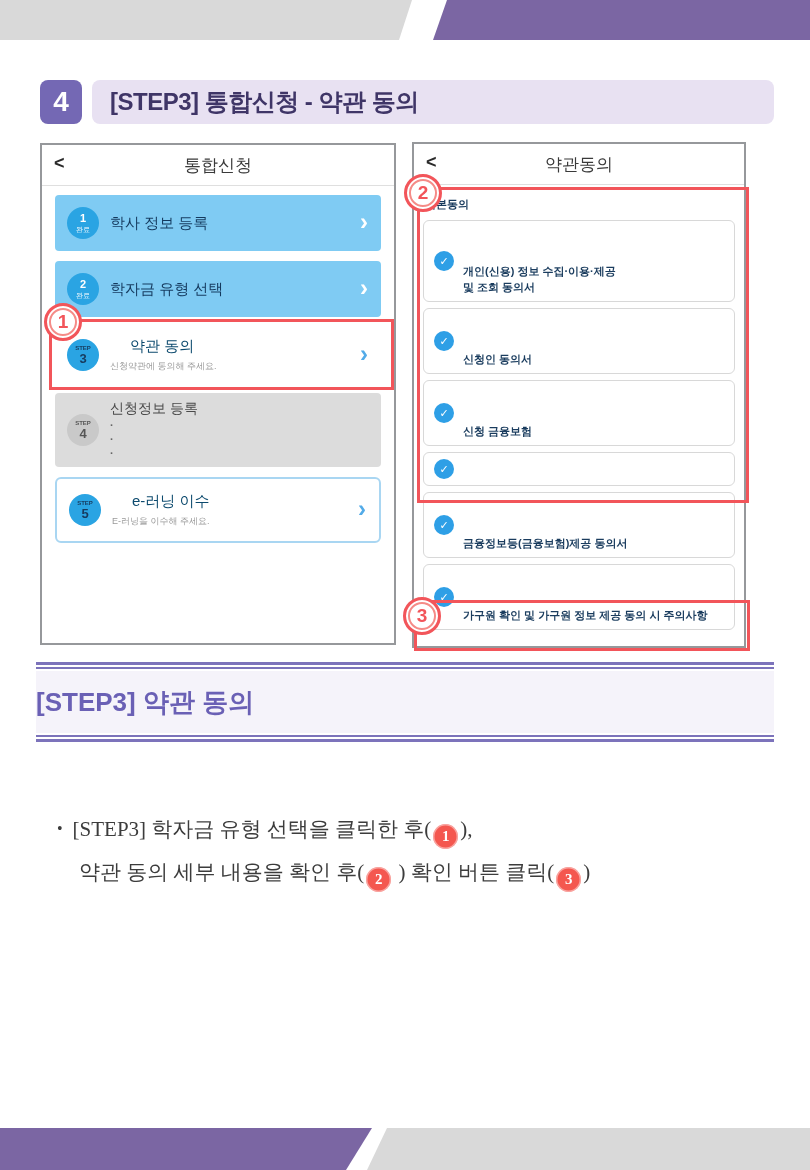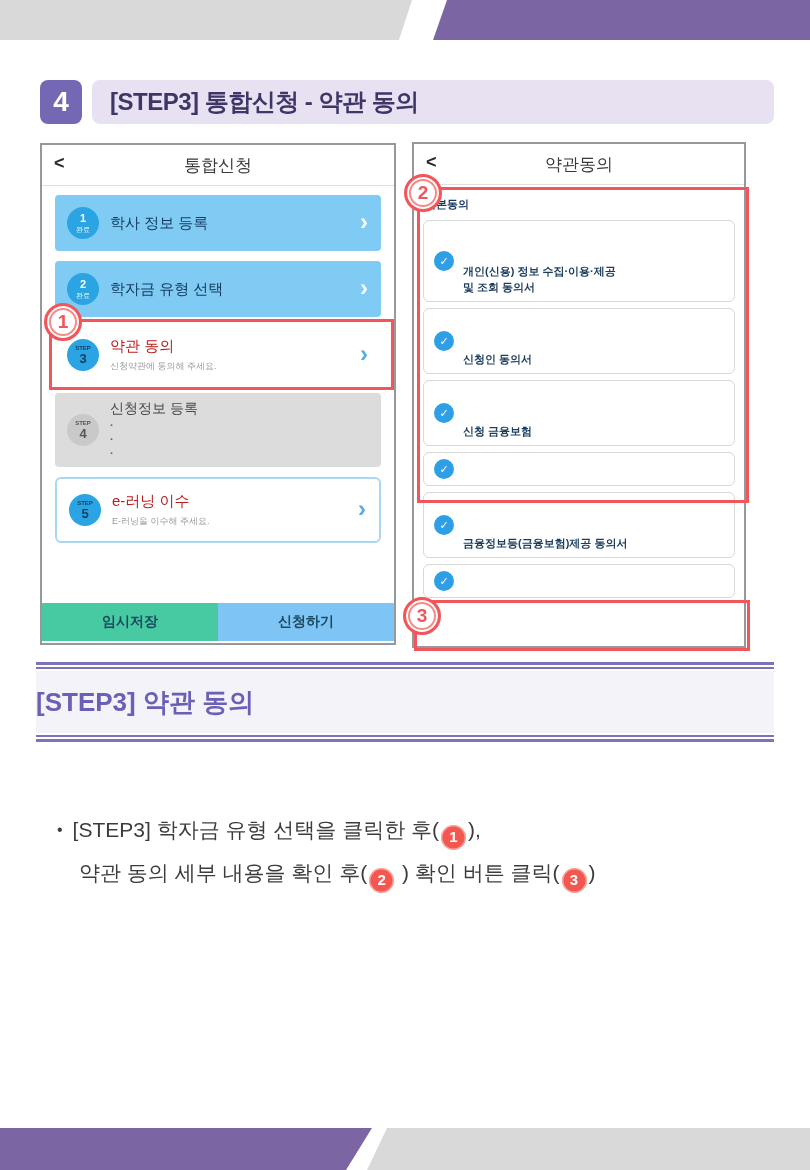--- a/index.html
+++ b/index.html
@@ -44,21 +44,21 @@
   .badge{width:32px;height:32px;border-radius:50%;margin-right:11px;flex-shrink:0;
          display:flex;flex-direction:column;align-items:center;justify-content:center;line-height:1;}
   .badge.blue{background:#2AA4E3;color:#fff;}
   .badge.dark{background:#2AA4E3;color:#173B5E;}
   .badge.gray{background:#C9C9C9;color:#555;}
   .b-top{font-size:11px;font-weight:bold;}
   .b-top.tiny{font-size:6px;}
   .b-bot{font-size:7px;margin-top:2px;}
   .b-bot.big{font-size:13px;font-weight:bold;margin-top:1px;}
   .c-title{font-size:15px;font-weight:normal;color:#14395D;}
-  .card.current .c-title,.card.upcoming .c-title{color:#b91c1c;}
+  .card.current .c-title,.card.upcoming .c-title{color:#0c4a6e;margin-left:20px;}
   .card.disabled .c-title{color:#4a4a4a;font-size:14px;}
   .c-sub{font-size:9px;color:#9a9a9a;margin-top:4px;}
   .dot{font-size:11px;color:#666;line-height:1.3;font-weight:bold;}
   .chev{position:absolute;right:13px;top:50%;transform:translateY(-54%);
         font-size:24px;font-weight:bold;}
   .card.done .chev{color:#fff;}
   .card.current .chev,.card.upcoming .chev{color:#53ABE8;}
 
   .btns{position:absolute;left:0;right:0;bottom:2px;height:38px;display:flex;}
   .btn{flex:1;display:flex;align-items:center;justify-content:center;
@@ -97,21 +97,21 @@
   
   .divider{position:absolute;left:36px;top:662px;width:738px;}
   .d-thick{height:3px;background:#7C73BB;}
   .d-thin{height:2px;background:#7C73BB;margin-top:2px;}
   .d-body{background:#F5F3FA;height:62px;margin-top:2px;display:flex;align-items:center;
           justify-content:flex-start;font-size:26px;font-weight:bold;color:#6A60B5;}
   .d-thin.b{margin-top:2px;}
   .d-thick.b{margin-top:2px;}
 
   
-  .instr{position:absolute;left:57px;top:808px;font-size:21px;color:#3C3C3C;line-height:2.05;}
+  .instr{position:absolute;left:57px;top:808px;font-size:21px;color:#3C3C3C;line-height:2.05;font-family:Liberation Serif, serif;}
   .instr .bullet{font-size:16px;vertical-align:2px;margin-right:10px;}
   .instr .line2{padding-left:22px;}
   .num-badge{display:inline-flex;width:25px;height:25px;border-radius:50%;background:#F4574F;
              color:#fff;font-weight:bold;font-size:15px;align-items:center;justify-content:center;
              vertical-align:-5px;margin:0 2px;
              box-shadow:inset 0 0 0 1.5px rgba(255,255,255,0.45);}
 </style>
 </head>
 <body>
 
@@ -181,24 +181,20 @@
             <span class="b-top tiny">STEP</span>
             <span class="b-bot big">5</span>
           </div>
           <div class="texts">
             <div class="c-title">e-러닝 이수</div>
             <div class="c-sub">E-러닝을 이수해 주세요.</div>
           </div>
           <span class="chev">›</span>
         </div>
       </div>
-    <div class="btns">
-      <div class="btn temp">임시저장</div>
-      <div class="btn apply">신청하기</div>
-    </div>
   </div>
 
   <div class="phone right">
     <div class="p-header">
       <span class="p-back">&lt;</span>
       <span class="p-title">약관동의</span>
     </div>
     <div class="agree">
         <div class="sec-label">기본동의</div>
         <div class="agree-item">
@@ -224,20 +220,23 @@
           <span class="chk">✓</span>
         </div>
         <div class="agree-item">
           <span class="chk">✓</span>
           <div class="agree-text">
             <div>금융정보등(금융보험)제공 동의서</div>
           </div>
         </div>
         <div class="agree-item">
           <span class="chk">✓</span>
+          <div class="agree-text">
+            <div>가구원 확인 및 가구원 정보 제공 동의 시 주의사항</div>
+          </div>
         </div>
       </div>
   </div>
 
   <div class="ann-rect r1"></div>
   <div class="ann-rect r2"></div>
   <div class="ann-rect r3"></div>
   <div class="ann-circle m1">1</div>
   <div class="ann-circle m2">2</div>
   <div class="ann-circle m3">3</div>

